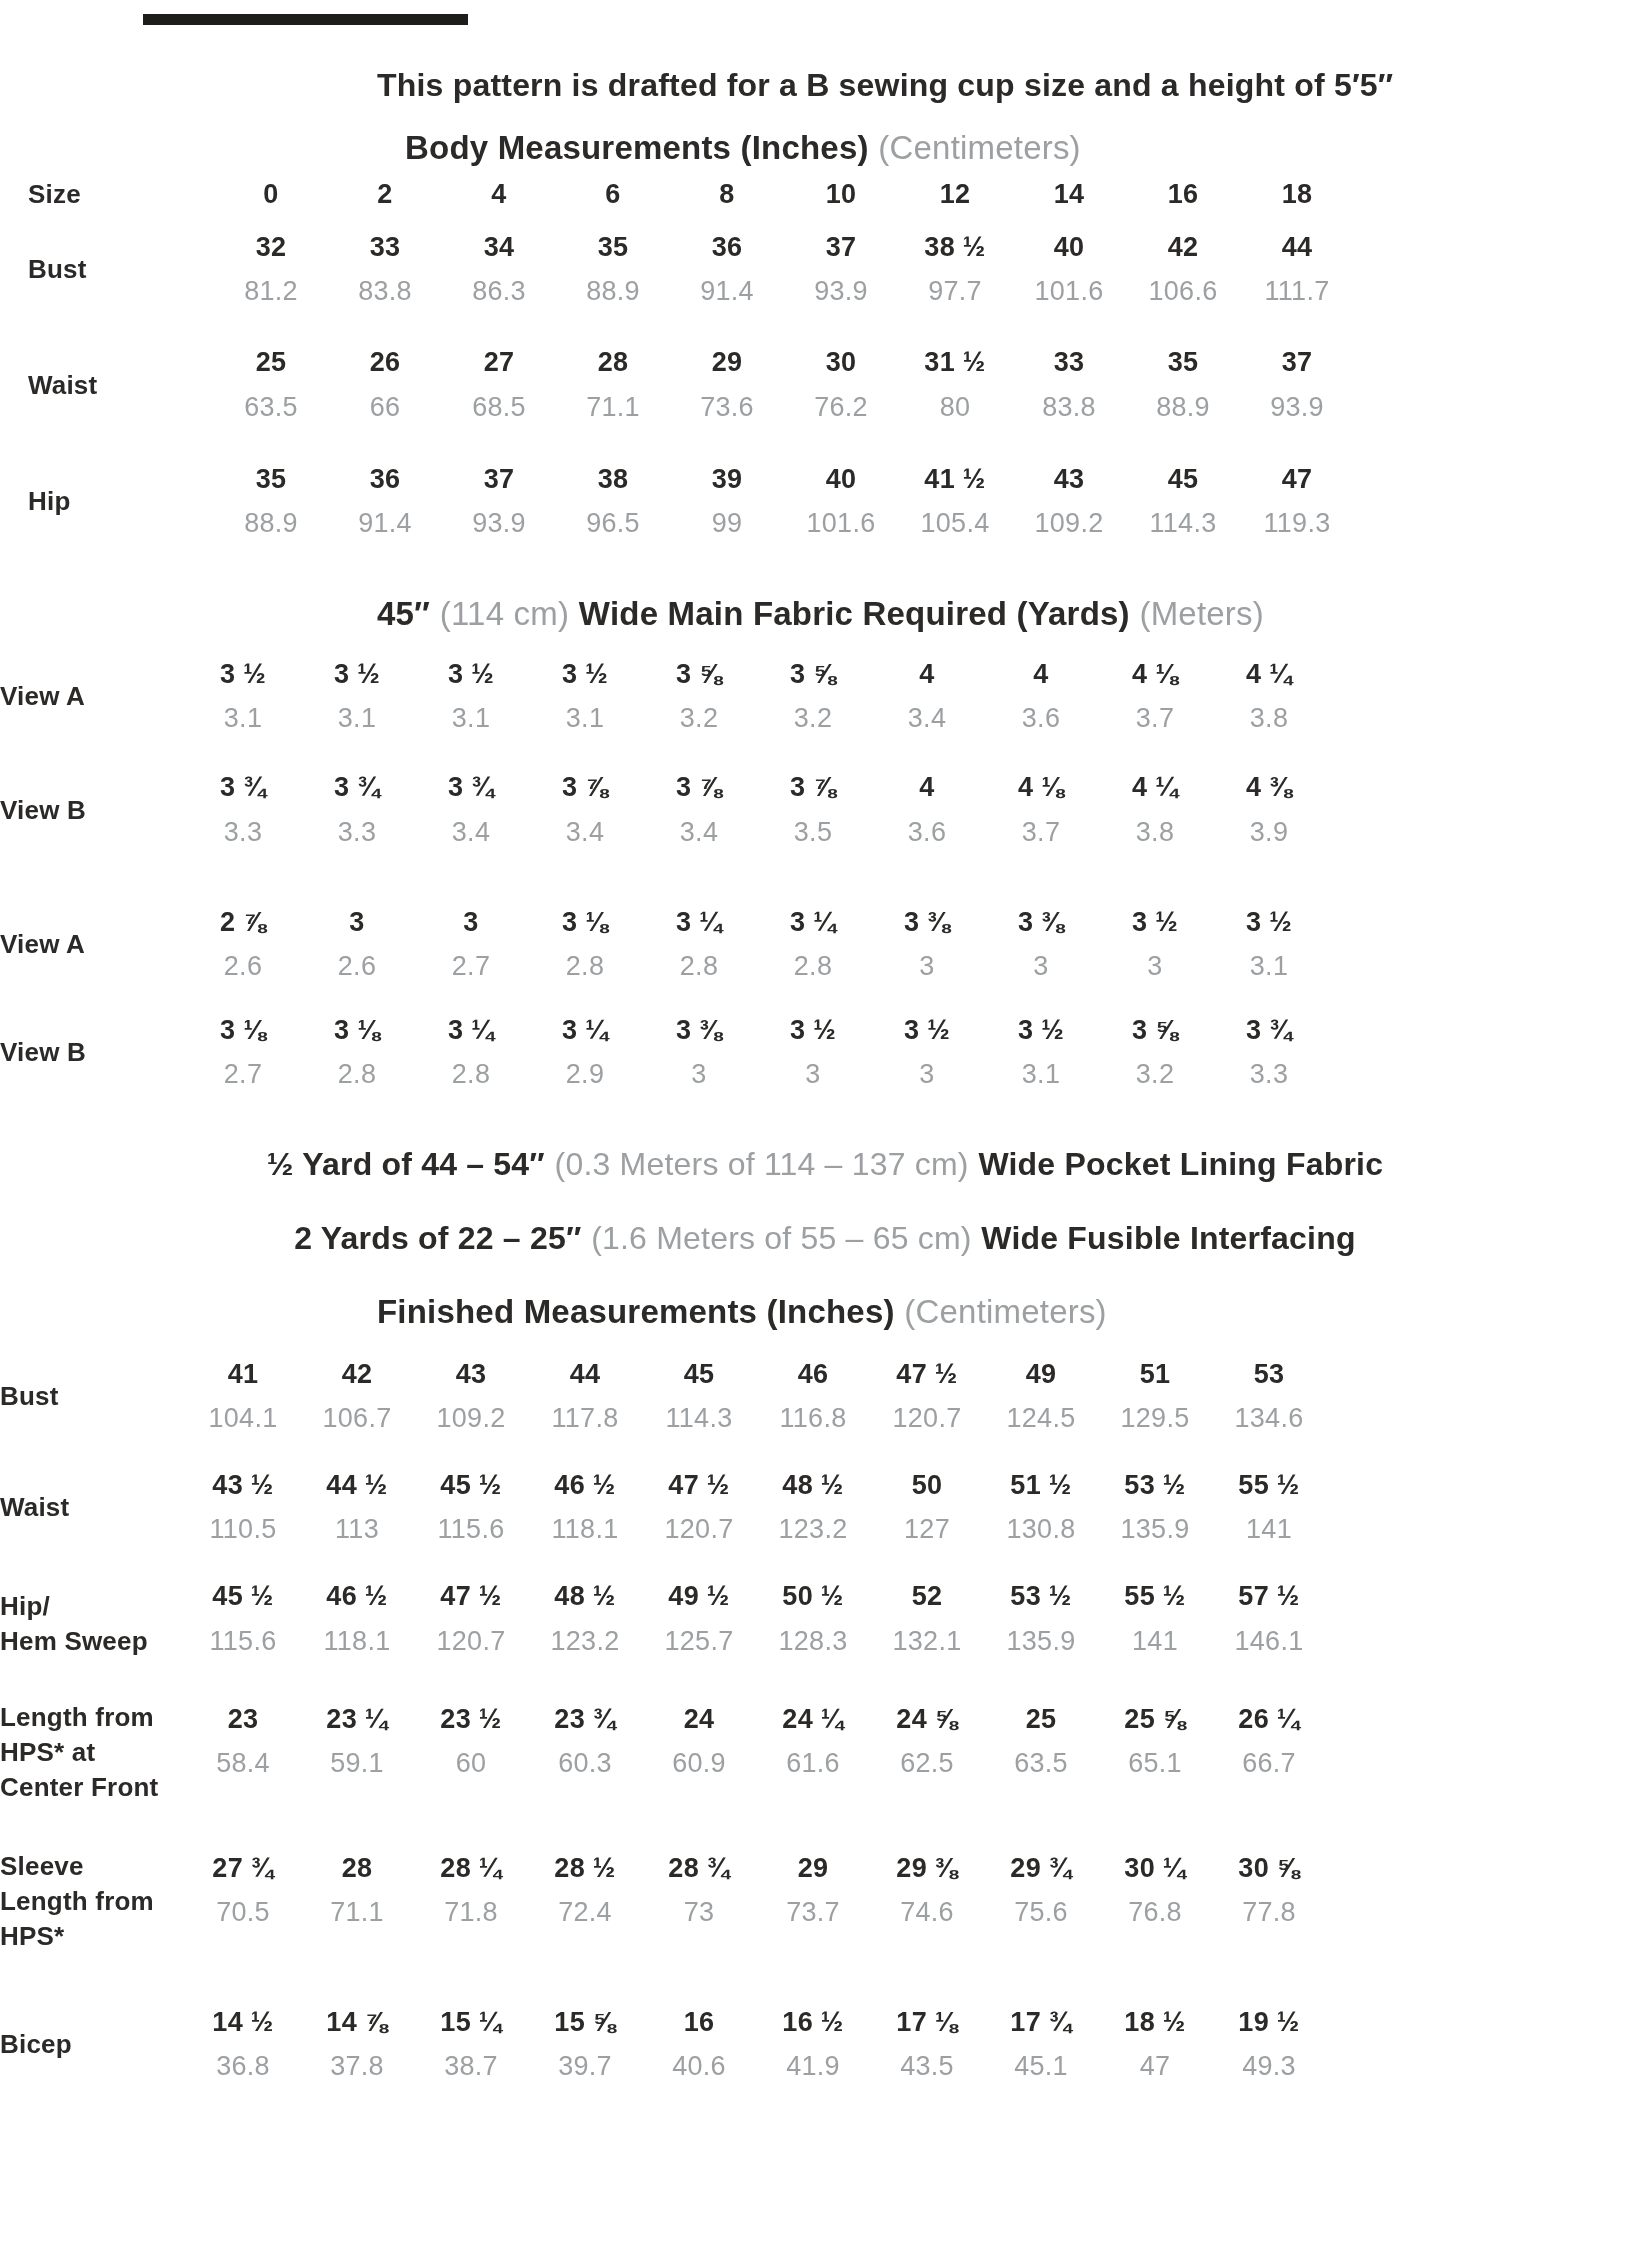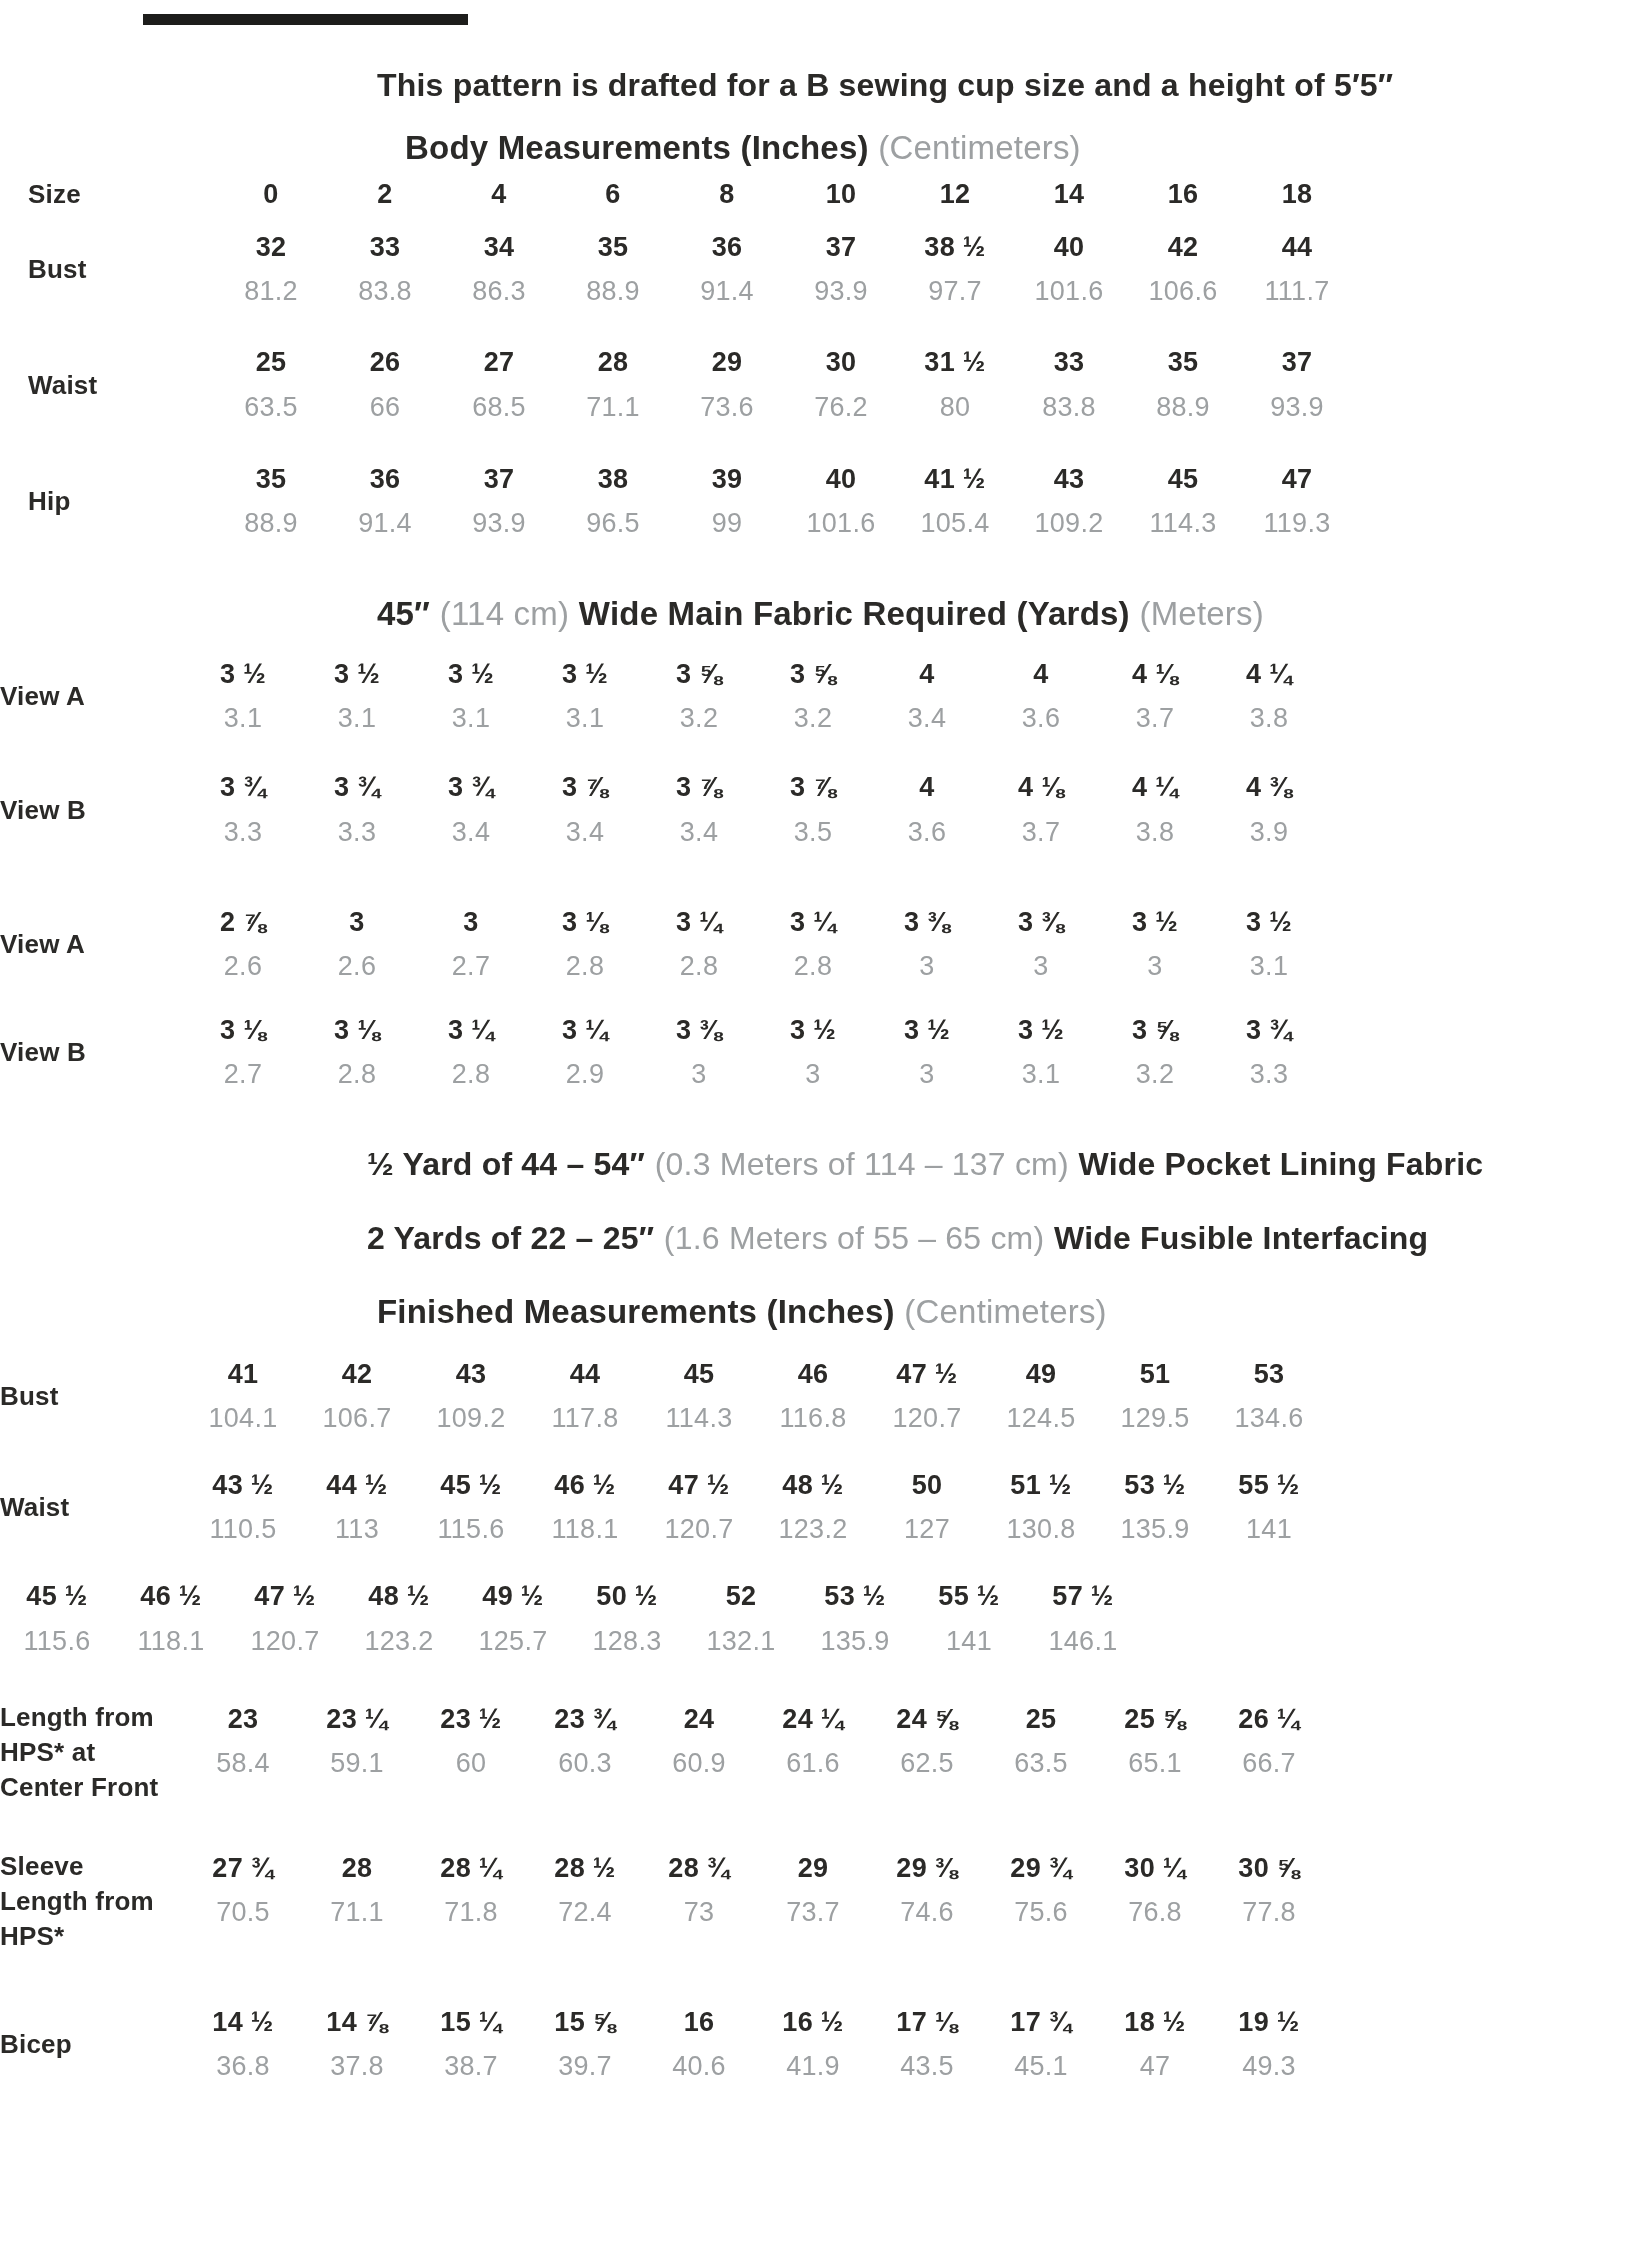--- a/index.html
+++ b/index.html
@@ -33,22 +33,21 @@
   }
 
   .section-heading{
     margin-left:377px;
     font-size:33px;line-height:40px;font-weight:700;letter-spacing:0.2px;
   }
   .hseg+.hseg{margin-left:9.7px;}
   .muted{color:var(--muted);font-weight:400;}
 
   .note-line{
-    margin-left:367px;
-    font-size:32px;line-height:42px;font-weight:700;letter-spacing:0.2px;
+    font-size:32px;line-height:42px;font-weight:700;letter-spacing:0.2px;text-align:center;
   }
 
   .measure-row{display:flex;}
   .row-label{
     width:186px;flex:0 0 186px;
     display:flex;flex-direction:column;justify-content:center;
     font-size:26px;line-height:35px;font-weight:700;color:var(--ink);
     letter-spacing:0.2px;
   }
   .row-label.label-bottom{justify-content:flex-end;padding-bottom:1.8px;}
@@ -400,20 +399,24 @@
               <div class="cell">120.7</div>
               <div class="cell">123.2</div>
               <div class="cell">127</div>
               <div class="cell">130.8</div>
               <div class="cell">135.9</div>
               <div class="cell">141</div>
             </div>
           </div>
         </div>
         <div class="measure-row">
+          <div class="row-label label-bottom">
+            <div class="label-line">Hip/</div>
+            <div class="label-line">Hem Sweep</div>
+          </div>
           <div class="row-lines">
             <div class="line inches">
               <div class="cell">45 ½</div>
               <div class="cell">46 ½</div>
               <div class="cell">47 ½</div>
               <div class="cell">48 ½</div>
               <div class="cell">49 ½</div>
               <div class="cell">50 ½</div>
               <div class="cell">52</div>
               <div class="cell">53 ½</div>

